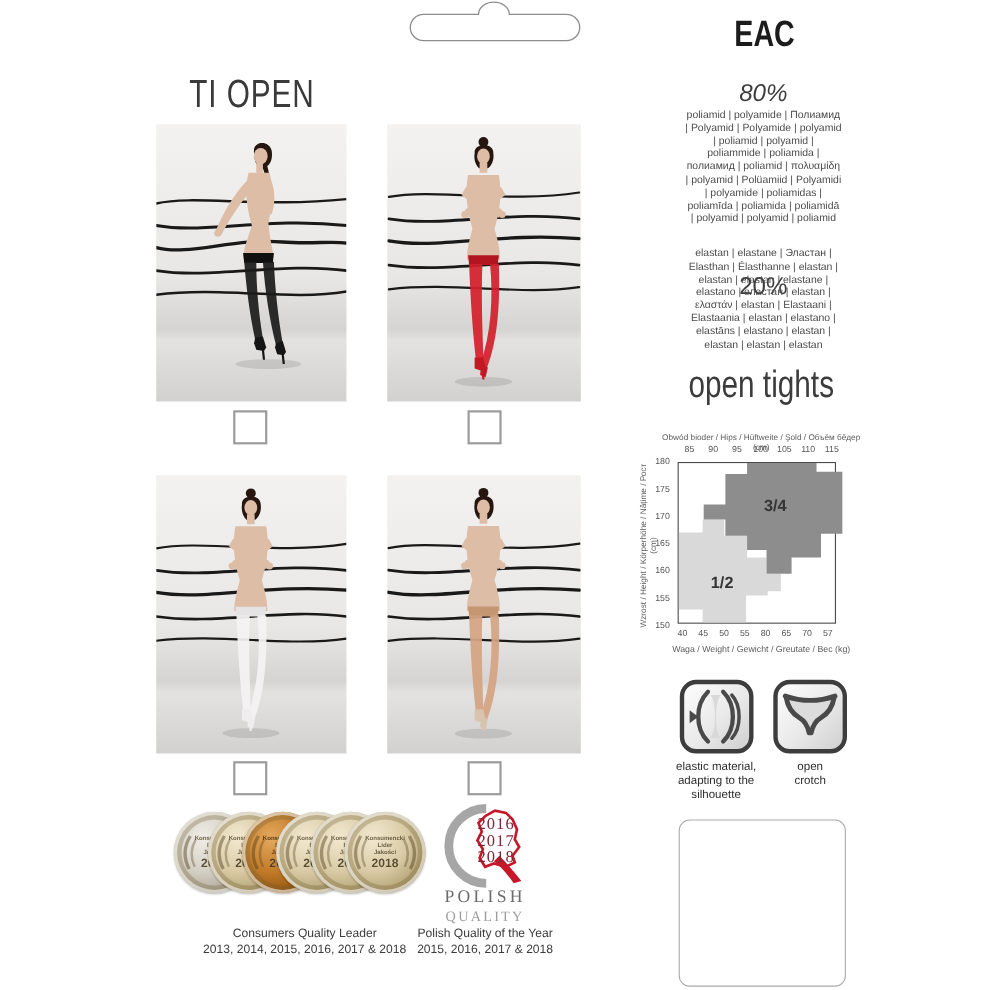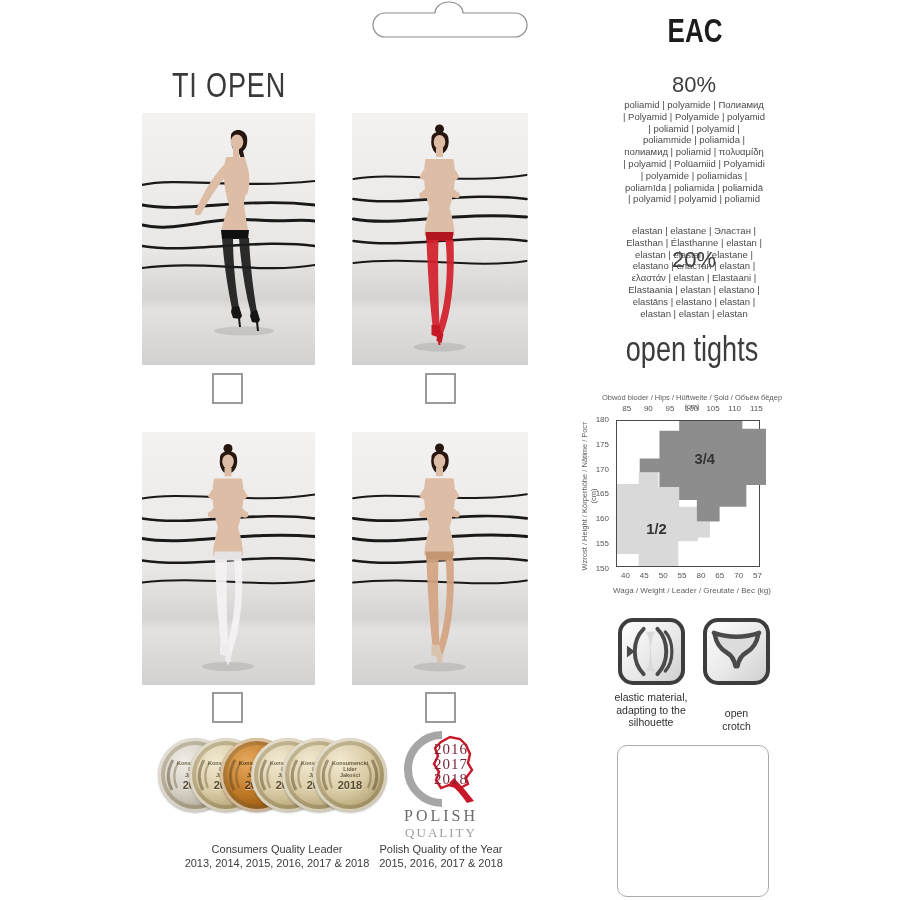--- a/index.html
+++ b/index.html
@@ -21,45 +21,45 @@
   #tile-2{left:352px;top:113px;width:176px;height:252px;}
   #tile-3{left:142px;top:432px;width:173px;height:253px;}
   #tile-4{left:352px;top:432px;width:176px;height:253px;}
   .cord{fill:none;stroke:#191919;stroke-linecap:round;}
   .f-tights{fill-opacity:.93;}
   
   .checkbox{width:31px;height:31px;box-sizing:border-box;border:2.5px solid #9b9b9b;background:#fff;}
   
   .pct{width:168px;text-align:center;font-size:22px;color:#3d3d3d;}
   .comp{width:186px;text-align:center;font-size:9.5px;line-height:11.8px;color:#4a4a4a;white-space:pre-line;}
-  #pct80{left:610px;top:72px;} #comp80{left:601px;top:99px;}
+  #pct80{left:610px;top:72px;font-style:italic;} #comp80{left:601px;top:99px;}
   #pct20{left:610px;top:199px;margin-top:48px;} #comp20{left:601px;top:225px;}
   #open-tights{left:592px;top:330px;width:200px;text-align:center;font-size:33px;color:#3c3c3c;
                transform:scale(.82,1.05);transform-origin:center;}
   
   #chart-header{left:594px;top:393px;width:196px;text-align:center;font-size:7.5px;color:#5d5d5d;}
   #hips-ticks{left:616px;top:404px;width:151px;display:flex;}
   #hips-ticks span{flex:1;text-align:center;font-size:8px;color:#555;}
   #chart-grid{left:616px;top:420px;width:144px;height:147px;box-sizing:border-box;border:1.4px solid #4a4a4a;background:#fff;}
   #chart-grid svg{position:absolute;left:0;top:0;}
   #height-ticks{left:584px;top:415px;width:28px;height:158px;display:flex;flex-direction:column;justify-content:space-between;}
   #height-ticks span{text-align:right;font-size:8px;color:#555;padding-right:3px;}
   #weight-ticks{left:616px;top:571px;width:151px;display:flex;}
-  #weight-ticks span{flex:1;text-align:center;font-size:8px;color:#555;}
+  #weight-ticks span{flex:1;text-align:left;font-size:8px;color:#555;}
   #weight-label{left:594px;top:586px;width:196px;text-align:center;font-size:8px;color:#5d5d5d;}
   #height-label{left:509px;top:487px;width:160px;text-align:center;font-size:7.5px;color:#5d5d5d;
                 transform:rotate(-90deg);transform-origin:center;}
   .region-label{font-weight:bold;font-size:15px;fill:#343434;font-family:"Liberation Sans",sans-serif;}
   
   .feature-icon{width:67px;height:67px;box-sizing:border-box;border:4px solid #3d3d3d;border-radius:15px;
                 background:linear-gradient(135deg,#fdfdfd 0%,#e9e9e9 55%,#cfcfcf 100%);}
   #feat1-icon{left:618px;top:618px;} #feat2-icon{left:703px;top:618px;}
   .feature-caption{text-align:center;font-size:10.5px;line-height:12.5px;color:#2e2e2e;white-space:pre-line;}
   #feat1-caption{left:588px;top:691px;width:126px;}
-  #feat2-caption{left:691px;top:691px;width:91px;margin-top:16px;}
+  #feat2-caption{left:691px;top:691px;width:91px;}
   
   #medals{left:158px;top:738px;width:234px;height:78px;}
   .medal{position:absolute;top:0;width:74px;height:74px;border-radius:50%;
          box-shadow:inset 0 0 0 3px rgba(255,255,255,.55),inset 0 0 0 7px rgba(110,92,50,.30),0 1px 2px rgba(0,0,0,.25);}
   .medal .coin-face{position:absolute;inset:0;display:flex;flex-direction:column;align-items:center;justify-content:center;text-align:center;}
   .medal .coin-word{font-size:5.5px;line-height:6px;color:rgba(62,48,20,.75);font-weight:bold;}
   .medal .coin-year{font-size:11px;font-weight:bold;color:rgba(62,48,20,.85);margin-top:1px;text-shadow:0 .5px 0 rgba(255,255,255,.5);}
   .medal svg{position:absolute;left:0;top:0;}
   .medal.gold{background:radial-gradient(circle at 36% 32%,#f2e9d0 0%,#d8caa4 45%,#b3a173 75%,#8f7d50 100%);}
   .medal.silver{background:radial-gradient(circle at 36% 32%,#f0ede7 0%,#d4cfc3 45%,#aea898 75%,#8a8475 100%);}
@@ -267,21 +267,21 @@
 <div id="weight-ticks" class="abs">
     <span>40</span>
     <span>45</span>
     <span>50</span>
     <span>55</span>
     <span>80</span>
     <span>65</span>
     <span>70</span>
     <span>57</span>
   </div>
-<div id="weight-label" class="abs">Waga / Weight / Leader / Greutate / Вес (kg)</div>
+<div id="weight-label" class="abs">Waga / Weight / Gewicht / Greutate / Вес (kg)</div>
 <div id="height-label" class="abs">Wzrost / Height / Körperhöhe / Nățime / Рост (cm)</div>
 
 <div id="feat1-icon" class="abs feature-icon">
   <svg width="59" height="59" viewBox="0 0 60 60">
     <path d="M24,10 C30,16 30,44 24,50 L34,50 C28,44 28,16 34,10 Z" fill="#d9d9d9"></path>
     <path d="M22,7 C10,19 10,41 22,53" stroke="#4a4a4a" stroke-width="4" fill="none" stroke-linecap="round"></path>
     <path d="M36,7 C48,19 48,41 36,53" stroke="#4a4a4a" stroke-width="4" fill="none" stroke-linecap="round"></path>
     <path d="M44,10 C53,20 53,40 44,50" stroke="#4a4a4a" stroke-width="3.2" fill="none" stroke-linecap="round"></path>
     <polygon points="5,24 13,30 5,36" fill="#4a4a4a"></polygon>
   </svg>

